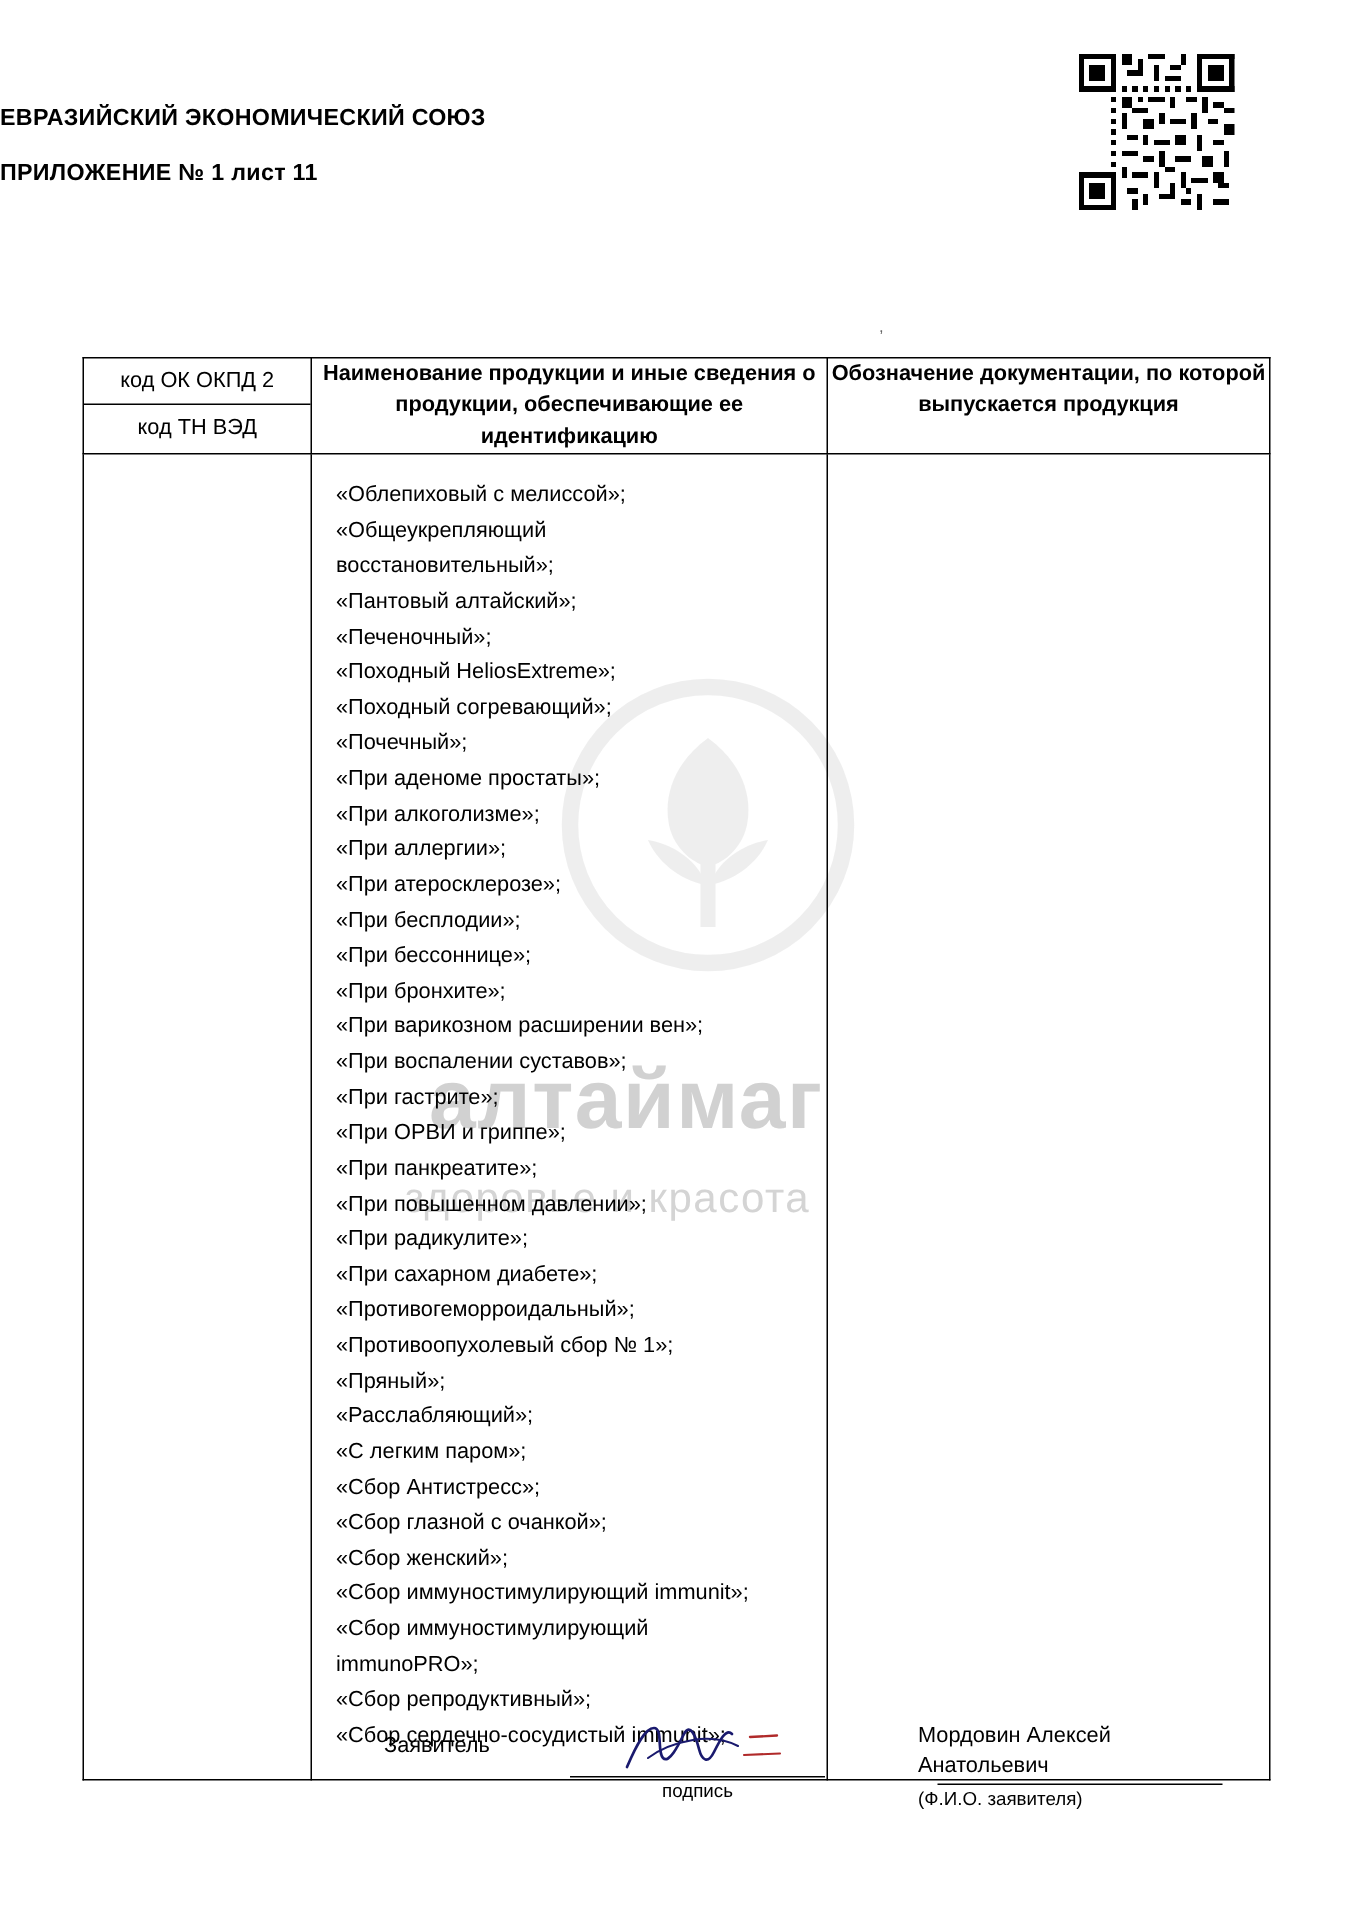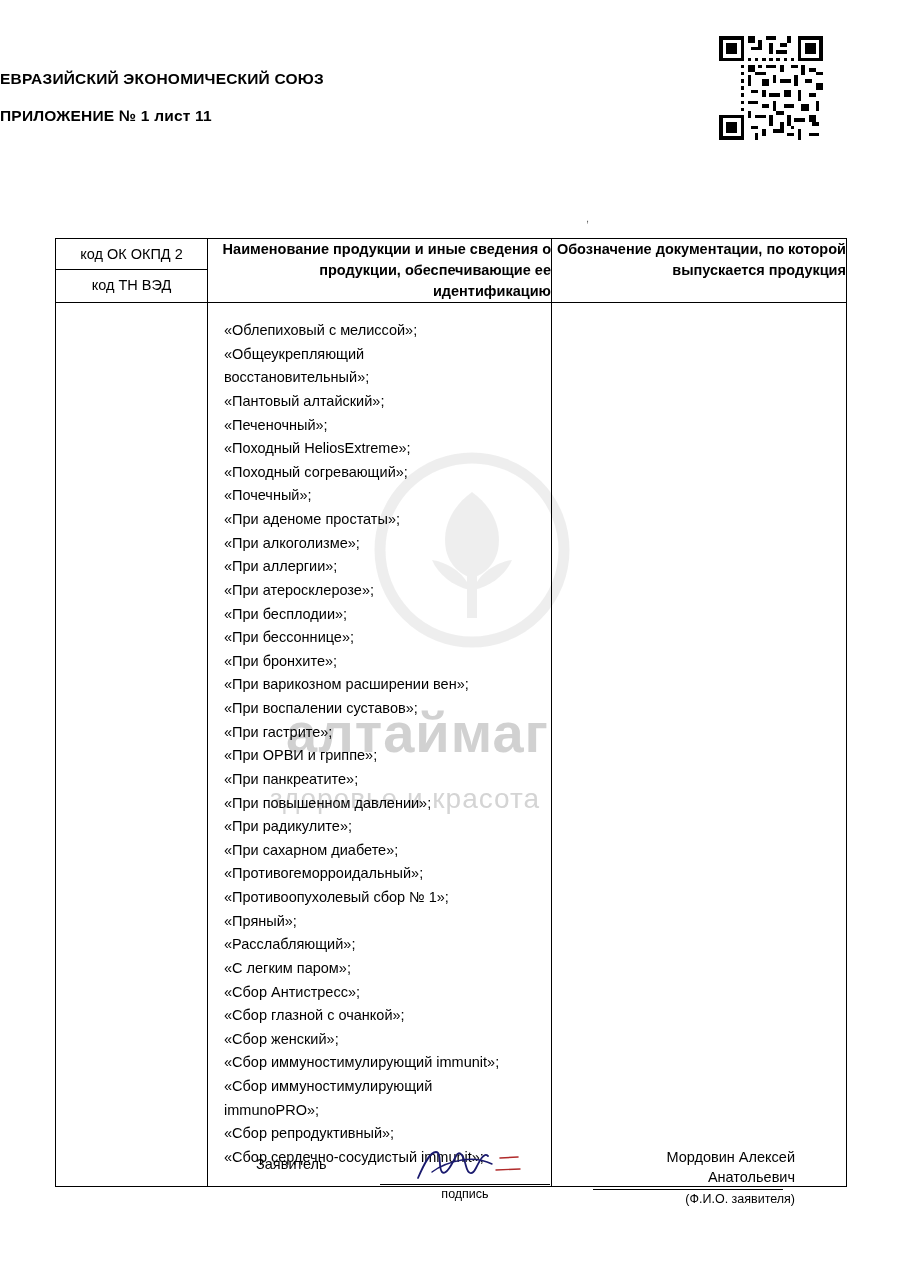--- a/index.html
+++ b/index.html
@@ -126,21 +126,21 @@
   .th-split .half {
     text-align: center;
     font-weight: normal;
     font-size: 14.5px;
     padding: 7px 4px 7px 4px;
   }
   .th-split .half.top {
     border-bottom: 1px solid #000;
   }
   .th-center {
-    text-align: right;
+    text-align: center;
     font-weight: bold;
     font-size: 14.5px;
     padding: 10px 10px 9px 10px;
     line-height: 1.45;
   }
 
   .body-cell {
     padding: 8px 6px 10px 16px;
     font-size: 14.5px;
     line-height: 1.63;
@@ -181,24 +181,24 @@
     border-top: 1px solid #000;
     width: 170px;
   }
   .sig-caption {
     text-align: center;
     font-size: 12.5px;
     padding-top: 2px;
   }
   .name-wrap {
     position: absolute;
-    left: 580px;
+    left: 612px;
     top: 0px;
     width: 215px;
-    text-align: right;
+    text-align: left;
   }
   .name-l1 { font-size: 14.5px; line-height: 1.35; }
   .name-line {
     border-top: 1px solid #000;
     width: 190px;
     margin: 2px auto 0 auto;
   }
   .name-caption {
     font-size: 12.5px;
     padding-top: 2px;

